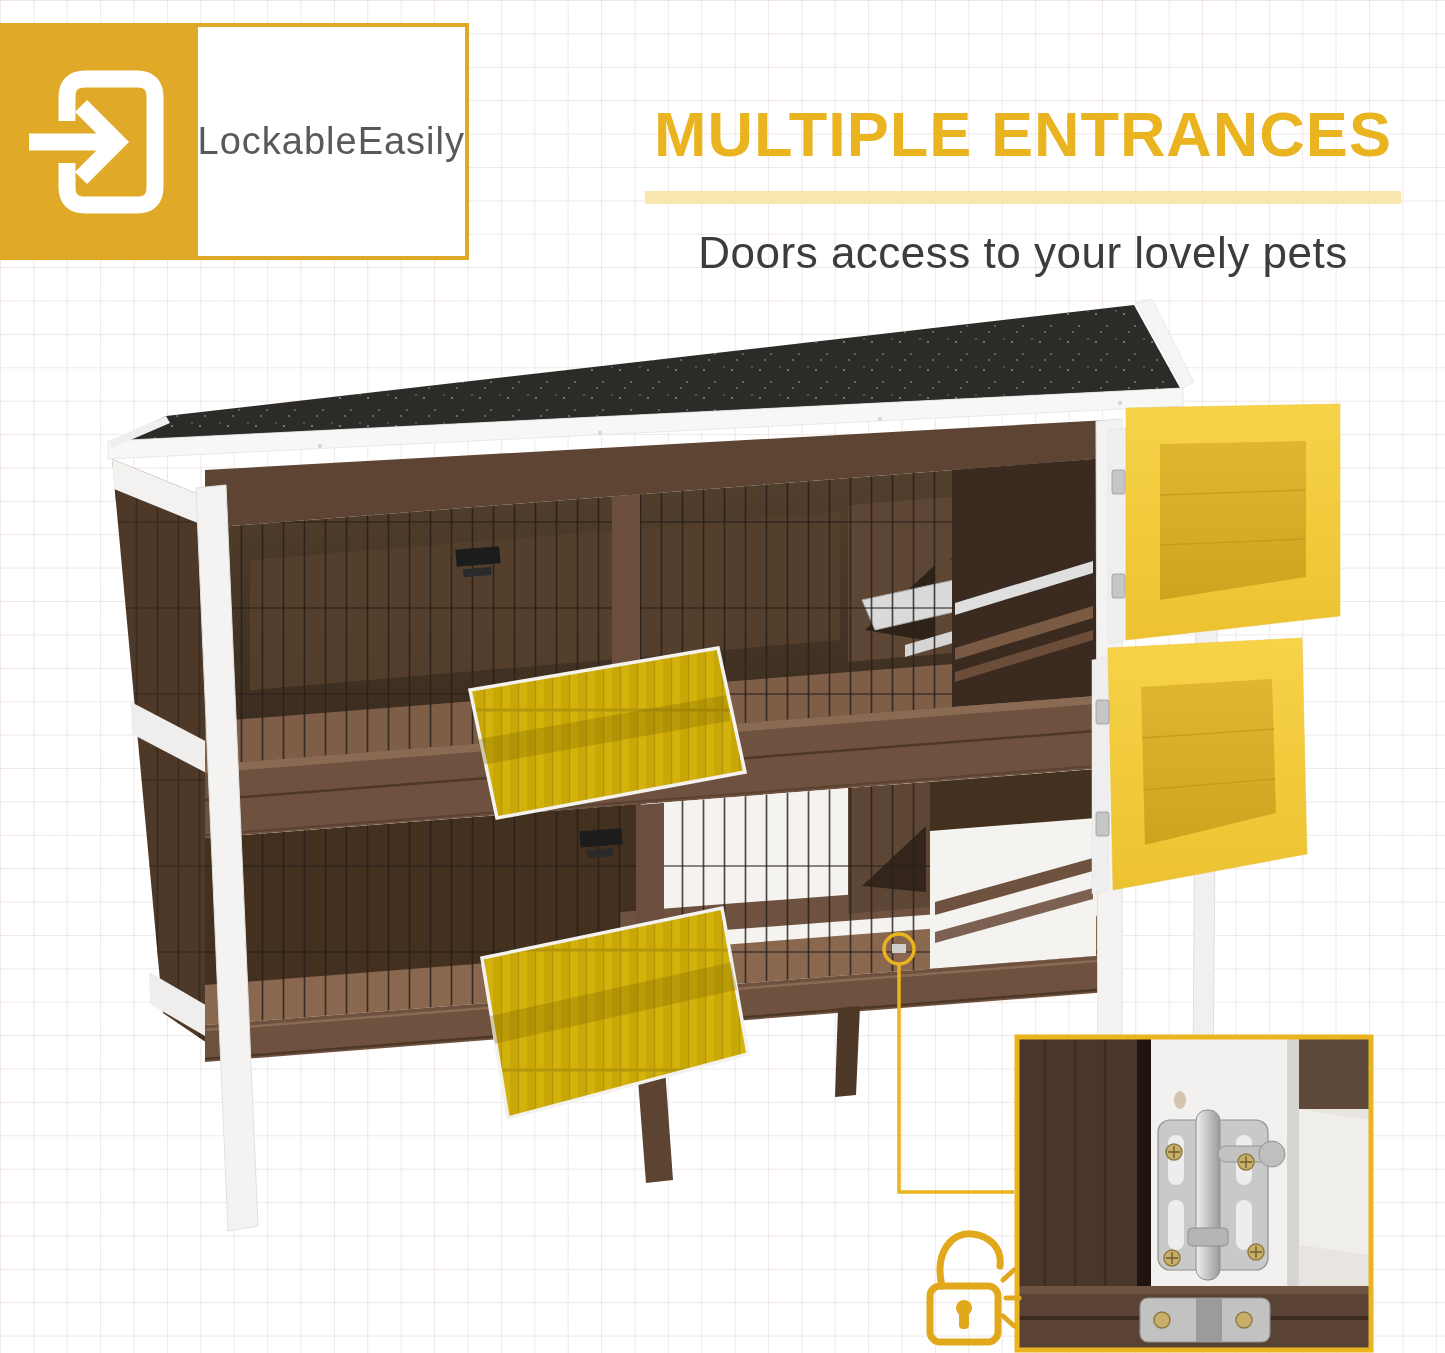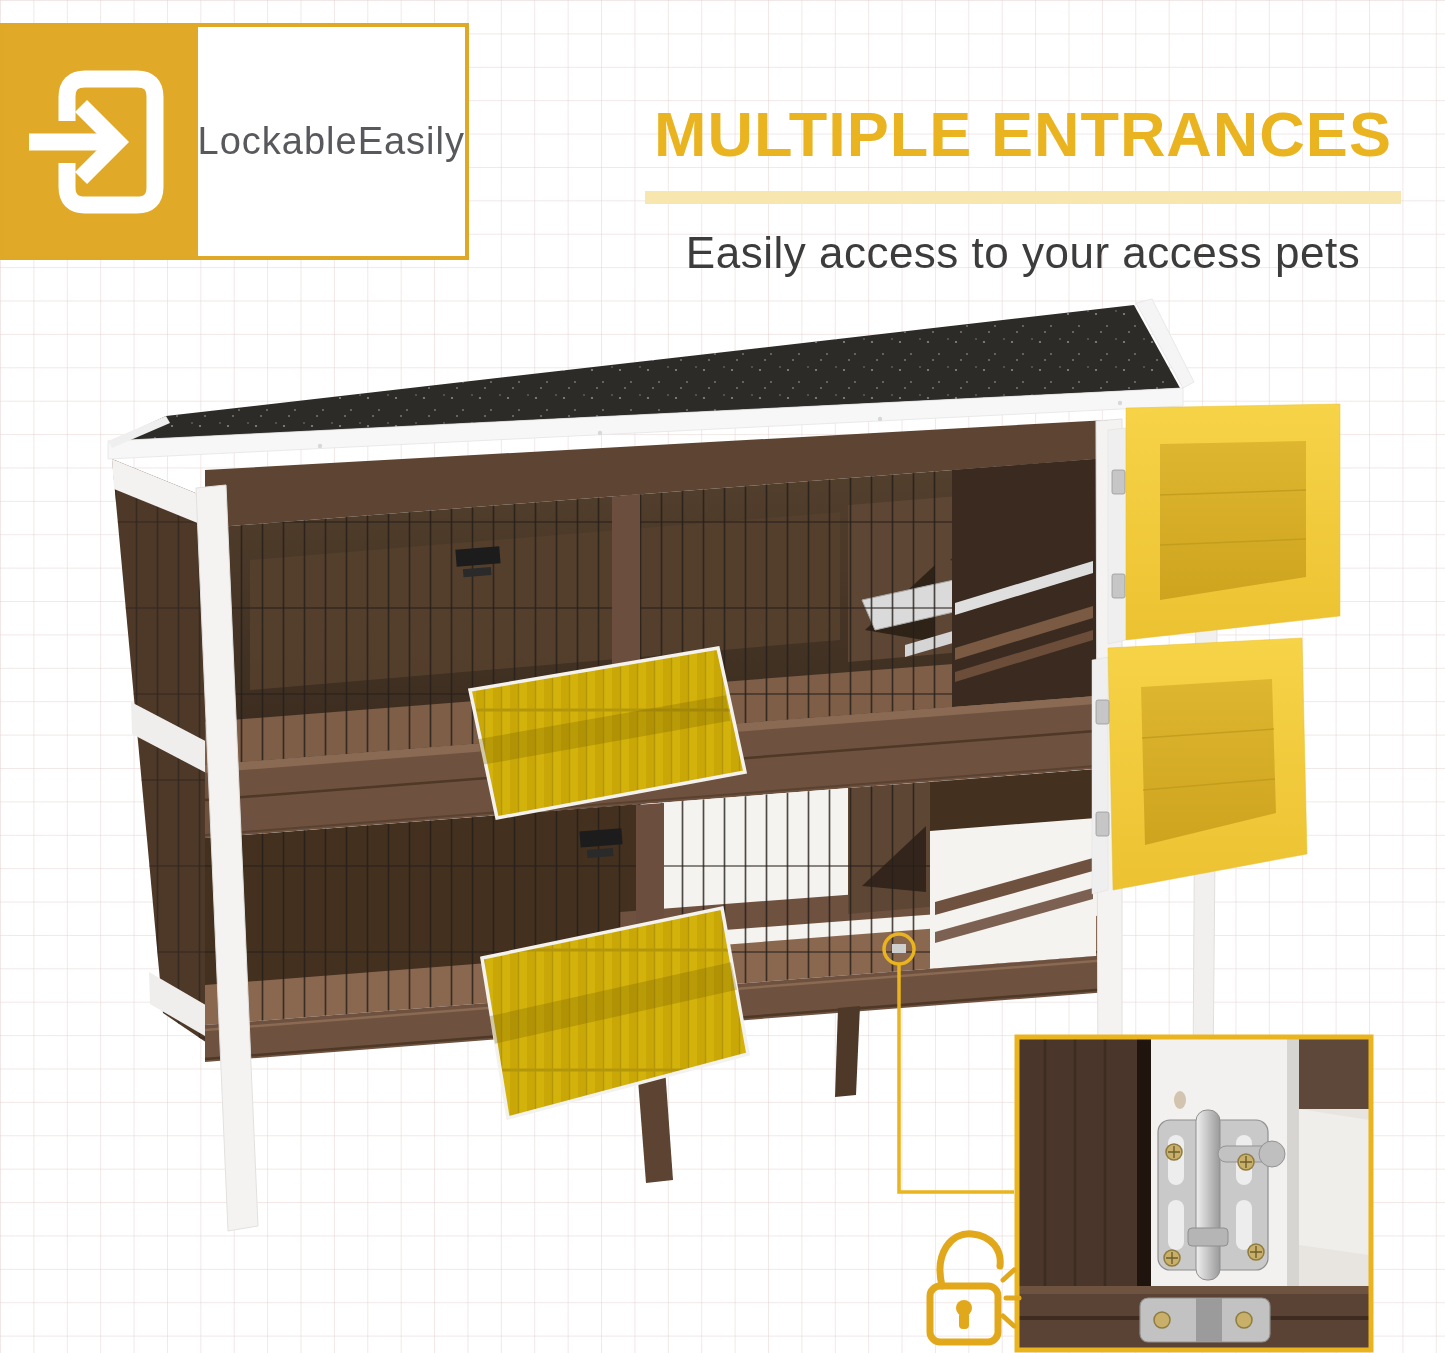--- a/index.html
+++ b/index.html
@@ -54,21 +54,21 @@
     </div>
     <div class="badge-label">
       <span>Lockable</span>
       <span>Easily</span>
     </div>
   </div>
 
   <div class="hero">
     <h1>MULTIPLE ENTRANCES</h1>
     <div class="rule"></div>
-    <div class="sub">Easily access to your access pets</div>
+    <div class="sub">Doors access to your lovely pets</div>
   </div>
 
   <svg class="photo" width="1445" height="1353" viewBox="0 0 1445 1353">
     <defs>
       <linearGradient id="intGrad" x1="0" y1="0" x2="0" y2="1">
         <stop offset="0" stop-color="#54402D"></stop>
           <stop offset="1" stop-color="#382A1E"></stop>
       </linearGradient>
       <linearGradient id="doorFrameG" x1="0" y1="0" x2="0" y2="1">
         <stop offset="0" stop-color="#F7D348"></stop>

